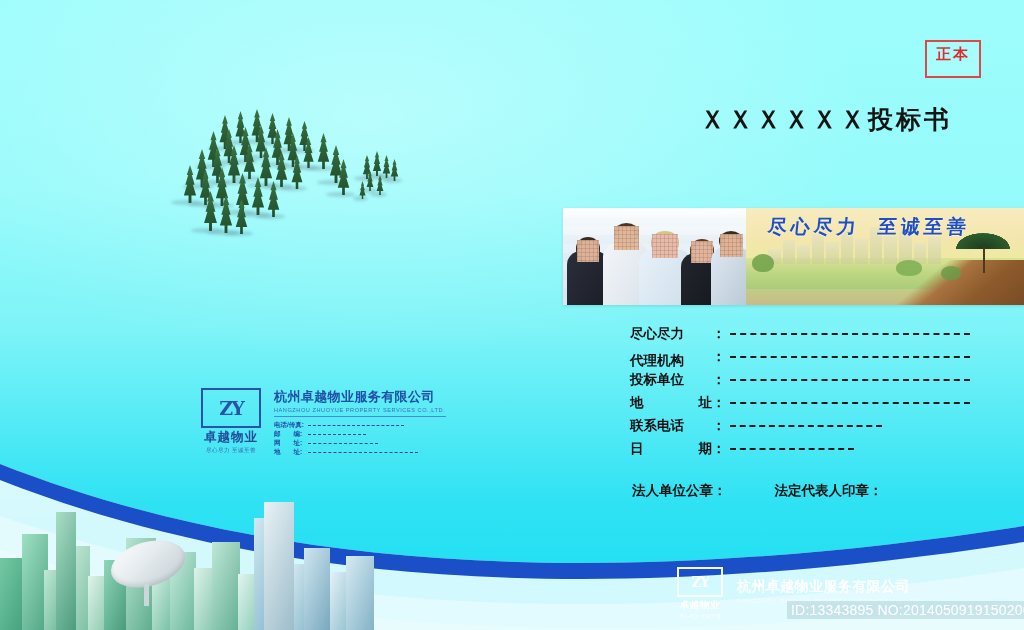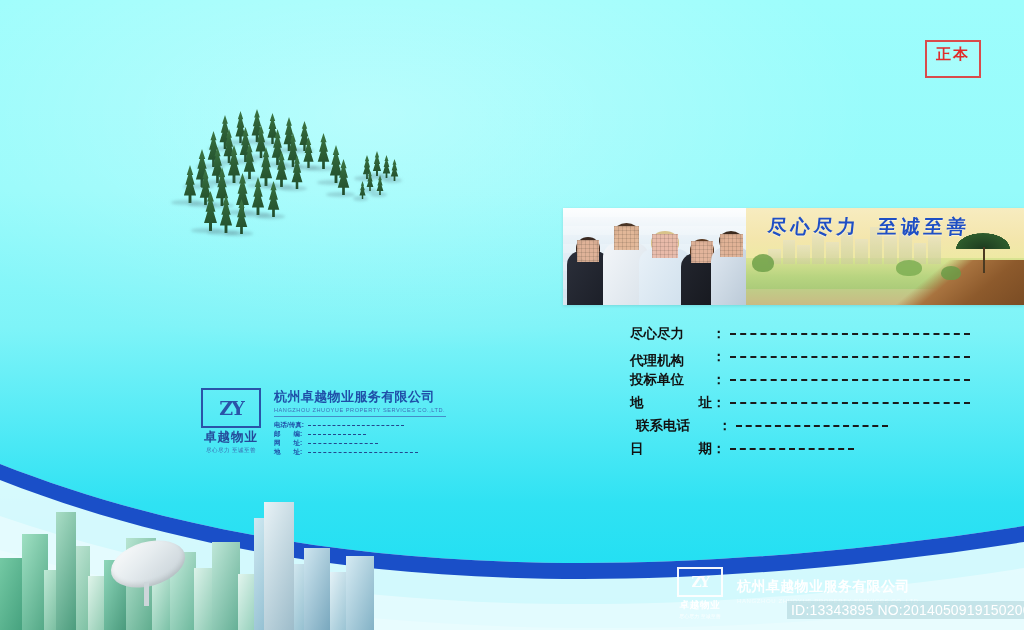--- a/index.html
+++ b/index.html
@@ -235,20 +235,21 @@
 
   <svg class="swoosh" viewBox="0 0 1024 200" preserveAspectRatio="none">
     <path d="M0,34 C240,128 560,168 1024,96 L1024,200 L0,200 Z" fill="#ffffff" opacity="0.80"></path>
     <path d="M0,34 C240,128 560,168 1024,96 L1024,112 C560,184 240,144 0,50 Z" fill="#1a4fc8"></path>
     <path d="M0,86 C250,172 580,206 1024,138 L1024,200 L0,200 Z" fill="#ffffff" opacity="0.38"></path>
     <path d="M0,120 C260,196 600,224 1024,170 L1024,200 L0,200 Z" fill="#ffffff" opacity="0.22"></path>
   </svg>
 
   <div class="badge">正本</div>
 
+  <div class="main-title">ＸＸＸＸＸＸ投标书</div>
 
   <div class="trees">
       <div class="tshadow" style="left: 33.2px; top: 43px; width: 27.2px;"></div>
       <div class="tree" style="left: 42px; top: 12px; width: 16px; height: 34px;">
         <div class="crown"></div>
       </div>
       <div class="tshadow" style="left: 49.75px; top: 37px; width: 25.5px;"></div>
       <div class="tree" style="left: 58px; top: 8px; width: 15px; height: 32px;">
         <div class="crown"></div>
       </div>
@@ -482,34 +483,38 @@
       </div>
       <div class="frow">
         <div class="flabel">
           <u>地</u>
           <u>址</u>
         </div>
         <span class="fcolon">：</span>
         <div class="fdash" style="width: 250px;"></div>
       </div>
       <div class="frow">
-        <div class="flabel" style="display: block; margin-left: 6px;">联系电话</div>
+        <div class="flabel" style="display: block;">联系电话</div>
         <span class="fcolon">：</span>
         <div class="fdash" style="width: 152px;"></div>
       </div>
       <div class="frow">
         <div class="flabel">
           <u>日</u>
           <u>期</u>
         </div>
         <span class="fcolon">：</span>
         <div class="fdash" style="width: 124px;"></div>
       </div>
     </div>
 
+  <div class="seals">
+    <div class="seal">法人单位公章：</div>
+    <div class="seal">法定代表人印章：</div>
+  </div>
 
   <div class="logoblock">
     <div class="logo-mark">
       <div class="diamond">
         <div class="mono">ZY</div>
       </div>
       <div class="logo-cn">卓越物业</div>
       <div class="logo-slogan">尽心尽力  至诚至善</div>
     </div>
     <div class="logo-text">

